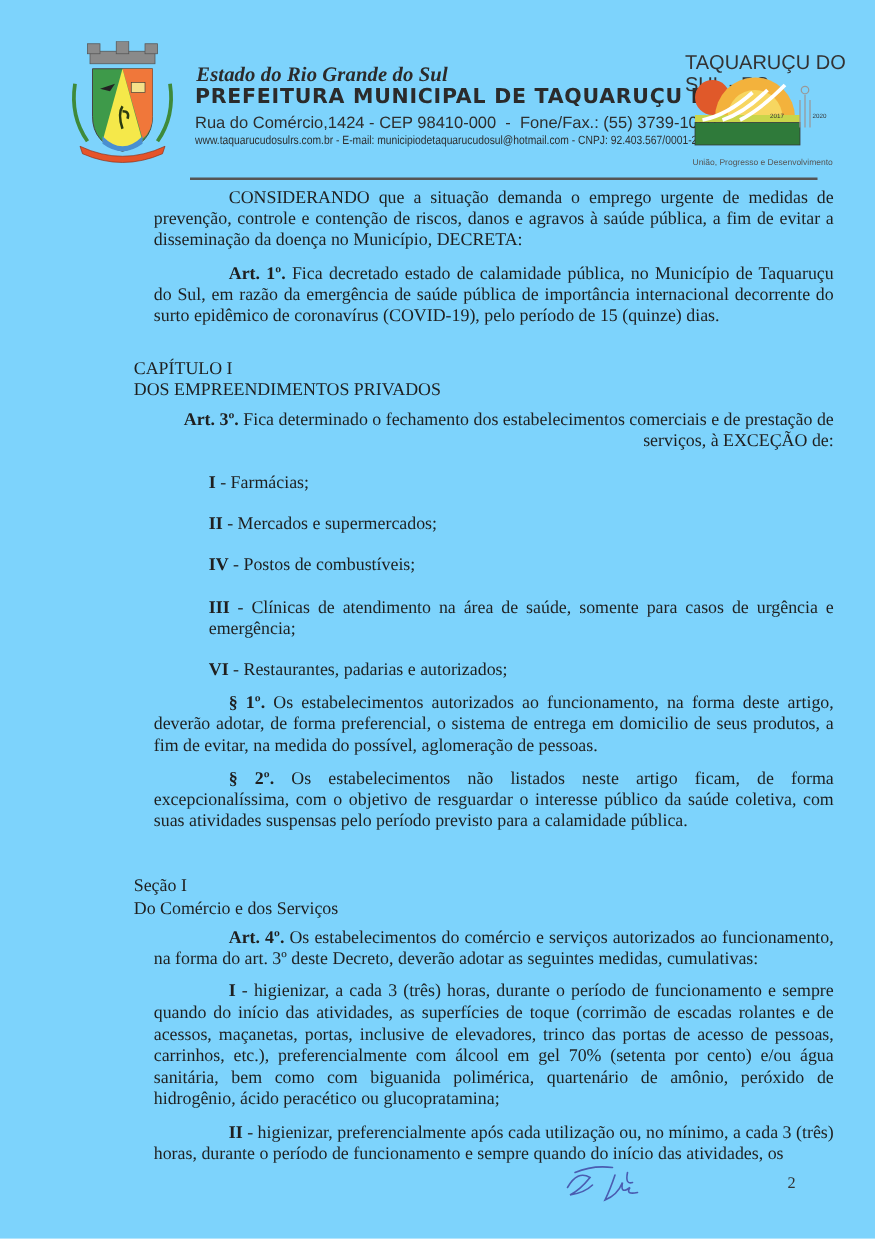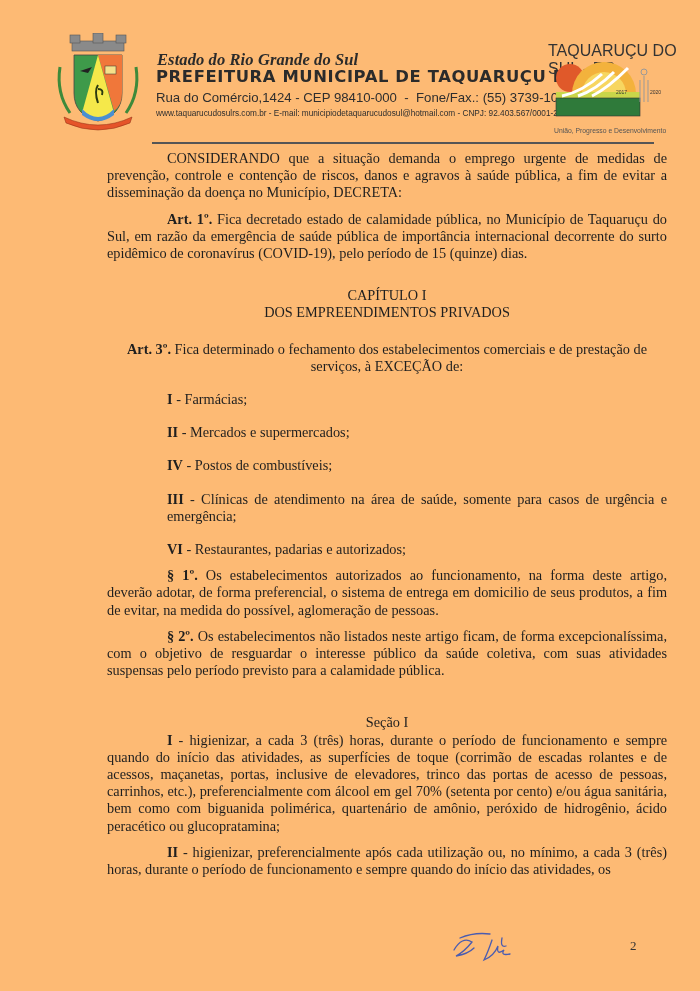--- a/index.html
+++ b/index.html
@@ -1,35 +1,35 @@
 <!DOCTYPE html>
 <html><head>
 <meta charset="utf-8">
 <style>
   html, body { margin: 0; padding: 0; background: #ffffff; }
   body { width: 700px; height: 991px; position: relative; overflow: hidden; color: #1a1a1a; }
-  .page { position: absolute; left: 0; top: 0; width: 700px; height: 991px; background: #fdba74; }
+  .page { position: absolute; left: 0; top: 0; width: 700px; height: 991px; background: #7dd3fc; }
 
   
   .crest { position: absolute; left: 52px; top: 33px; width: 92px; height: 100px; }
   .hdr-state { position: absolute; left: 157px; top: 50px; font-family: "Liberation Serif", serif; font-style: italic; font-weight: bold; font-size: 16.5px; color: #2b2b2b; letter-spacing: 0.1px; }
   .hdr-title { position: absolute; left: 156px; top: 67px; font-family: "DejaVu Sans", sans-serif; font-weight: bold; font-size: 16.4px; color: #2b2b2b; letter-spacing: 0.6px; }
   .hdr-addr { position: absolute; left: 156px; top: 90px; font-family: "Liberation Sans", sans-serif; font-size: 13.2px; color: #2e2e2e; white-space: pre; }
   .hdr-web { position: absolute; left: 156px; top: 107px; font-family: "Liberation Sans", sans-serif; font-size: 9.6px; color: #2e2e2e; transform: scaleX(0.86); transform-origin: left top; white-space: nowrap; }
   .hdr-city { position: absolute; left: 548px; top: 42px; font-family: "Liberation Sans", sans-serif; font-size: 16px; color: #333; }
   .emblem { position: absolute; left: 552px; top: 56px; width: 110px; height: 62px; }
   .hdr-motto { position: absolute; left: 554px; top: 127px; font-family: "Liberation Sans", sans-serif; font-size: 6.8px; color: #555; }
   .hdr-rule { position: absolute; left: 152px; top: 142px; width: 502px; height: 2px; background: #555; }
 
   
   .body { position: absolute; left: 107px; top: 150px; width: 560px; font-family: "Liberation Serif", serif; font-size: 14.3px; line-height: 17.2px; color: #1f1f1f; }
-  .p { margin: 0 0 9px 0; text-align: justify; }
+  .p { margin: 0 0 9px 16px; text-align: justify; }
   .ind { text-indent: 60px; }
   .b { font-weight: bold; }
-  .center { text-align: center; margin: 0; }
+  .center { text-align: left; margin: 0; }
   .list-item { margin: 16px 0 9px 60px; text-align: justify; font-family: Liberation Serif, serif; }
   .gap-sm { height: 16px; }
   .gap-md { height: 26px; }
 
   .sig { position: absolute; left: 448px; top: 926px; width: 80px; height: 40px; }
   .pagenum { position: absolute; left: 630px; top: 938px; font-family: "Liberation Serif", serif; font-size: 13px; color: #333; }
 </style>
 </head>
 <body>
 
@@ -81,37 +81,39 @@
 
   <div class="body">
     <p class="p ind">CONSIDERANDO que a situação demanda o emprego urgente de medidas de prevenção, controle e contenção de riscos, danos e agravos à saúde pública, a fim de evitar a disseminação da doença no Município, DECRETA:</p>
 
     <p class="p ind"><span class="b">Art. 1º.</span><span> Fica decretado estado de calamidade pública, no Município de Taquaruçu do Sul, em razão da emergência de saúde pública de importância internacional decorrente do surto epidêmico de coronavírus (COVID-19), pelo período de 15 (quinze) dias.</span></p>
 
 
 
     <div class="gap-sm"></div>
     <p class="center">CAPÍTULO I</p>
-    <p class="center" style="margin-bottom:19px">DOS EMPREENDIMENTOS PRIVADOS</p>
+    <p class="center" style="margin-bottom:6px">DOS EMPREENDIMENTOS PRIVADOS</p>
 
-    <p class="p" style="margin-bottom:2px; text-align:center;"><span class="b">Art. 3º.</span><span> Fica determinado o fechamento dos estabelecimentos comerciais e de prestação de serviços, à EXCEÇÃO de:</span></p>
+    <p class="p" style="margin-bottom:2px; text-align:right;"><span class="b">Art. 3º.</span><span> Fica determinado o fechamento dos estabelecimentos comerciais e de prestação de serviços, à EXCEÇÃO de:</span></p>
 
     <p class="list-item"><span class="b">I</span><span> - Farmácias;</span></p>
     <p class="list-item"><span class="b">II</span><span> - Mercados e supermercados;</span></p>
     <p class="list-item"><span class="b">IV</span><span> - Postos de combustíveis;</span></p>
     <p class="list-item"><span class="b">III</span><span> - Clínicas de atendimento na área de saúde, somente para casos de urgência e emergência;</span></p>
     <p class="list-item"><span class="b">VI</span><span> - Restaurantes, padarias e autorizados;</span></p>
 
     <p class="p ind"><span class="b">§ 1º.</span><span> Os estabelecimentos autorizados ao funcionamento, na forma deste artigo, deverão adotar, de forma preferencial, o sistema de entrega em domicilio de seus produtos, a fim de evitar, na medida do possível, aglomeração de pessoas.</span></p>
 
     <p class="p ind"><span class="b">§ 2º.</span><span> Os estabelecimentos não listados neste artigo ficam, de forma excepcionalíssima, com o objetivo de resguardar o interesse público da saúde coletiva, com suas atividades suspensas pelo período previsto para a calamidade pública.</span></p>
 
     <div class="gap-md"></div>
     <p class="center">Seção I</p>
+    <p class="center" style="margin-bottom:6px">Do Comércio e dos Serviços</p>
 
+    <p class="p ind"><span class="b">Art. 4º.</span><span> Os estabelecimentos do comércio e serviços autorizados ao funcionamento, na forma do art. 3º deste Decreto, deverão adotar as seguintes medidas, cumulativas:</span></p>
 
     <p class="p ind"><span class="b">I</span><span> - higienizar, a cada 3 (três) horas, durante o período de funcionamento e sempre quando do início das atividades, as superfícies de toque (corrimão de escadas rolantes e de acessos, maçanetas, portas, inclusive de elevadores, trinco das portas de acesso de pessoas, carrinhos, etc.), preferencialmente com álcool em gel 70% (setenta por cento) e/ou água sanitária, bem como com biguanida polimérica, quartenário de amônio, peróxido de hidrogênio, ácido peracético ou glucopratamina;</span></p>
     <p class="p ind"><span class="b">II</span><span> - higienizar, preferencialmente após cada utilização ou, no mínimo, a cada 3 (três) horas, durante o período de funcionamento e sempre quando do início das atividades, os</span></p>
   </div>
 
   <svg class="sig" viewBox="0 0 80 40">
     <g stroke="#4a5cb0" stroke-width="1.3" fill="none" stroke-linecap="round">
       <path d="M6 24 Q14 10 24 16 Q16 26 8 30 Q20 28 26 22"></path>
       <path d="M12 12 Q26 6 42 8"></path>
       <path d="M44 14 Q40 26 36 34 Q46 30 50 20 Q48 30 56 24 Q52 30 62 28"></path>

